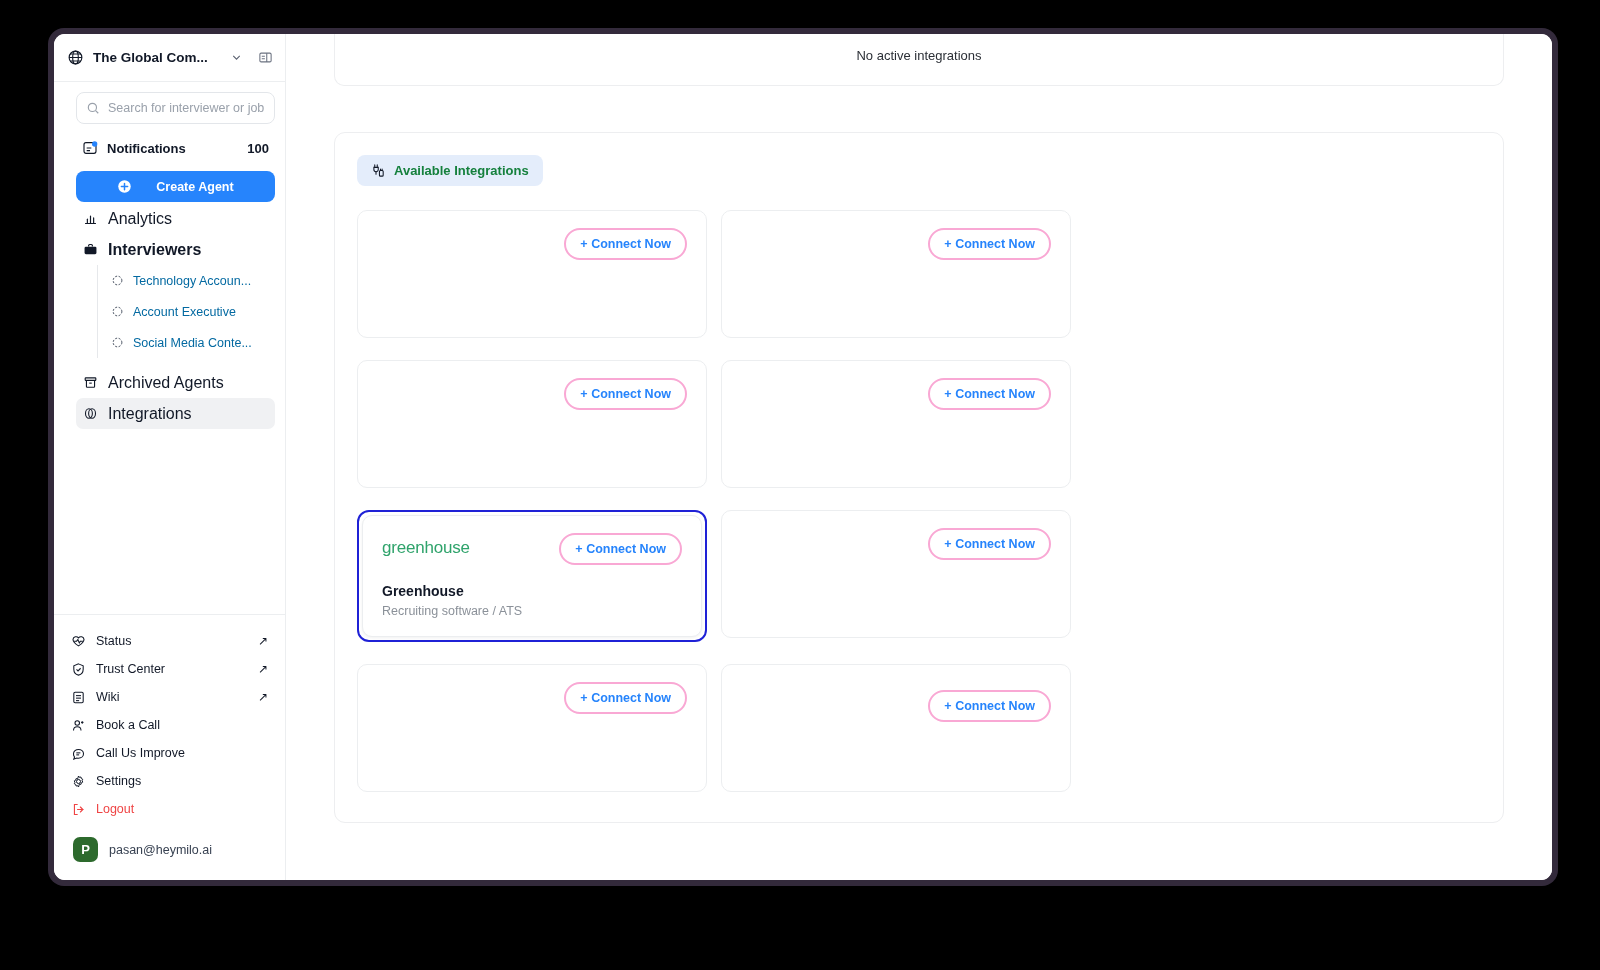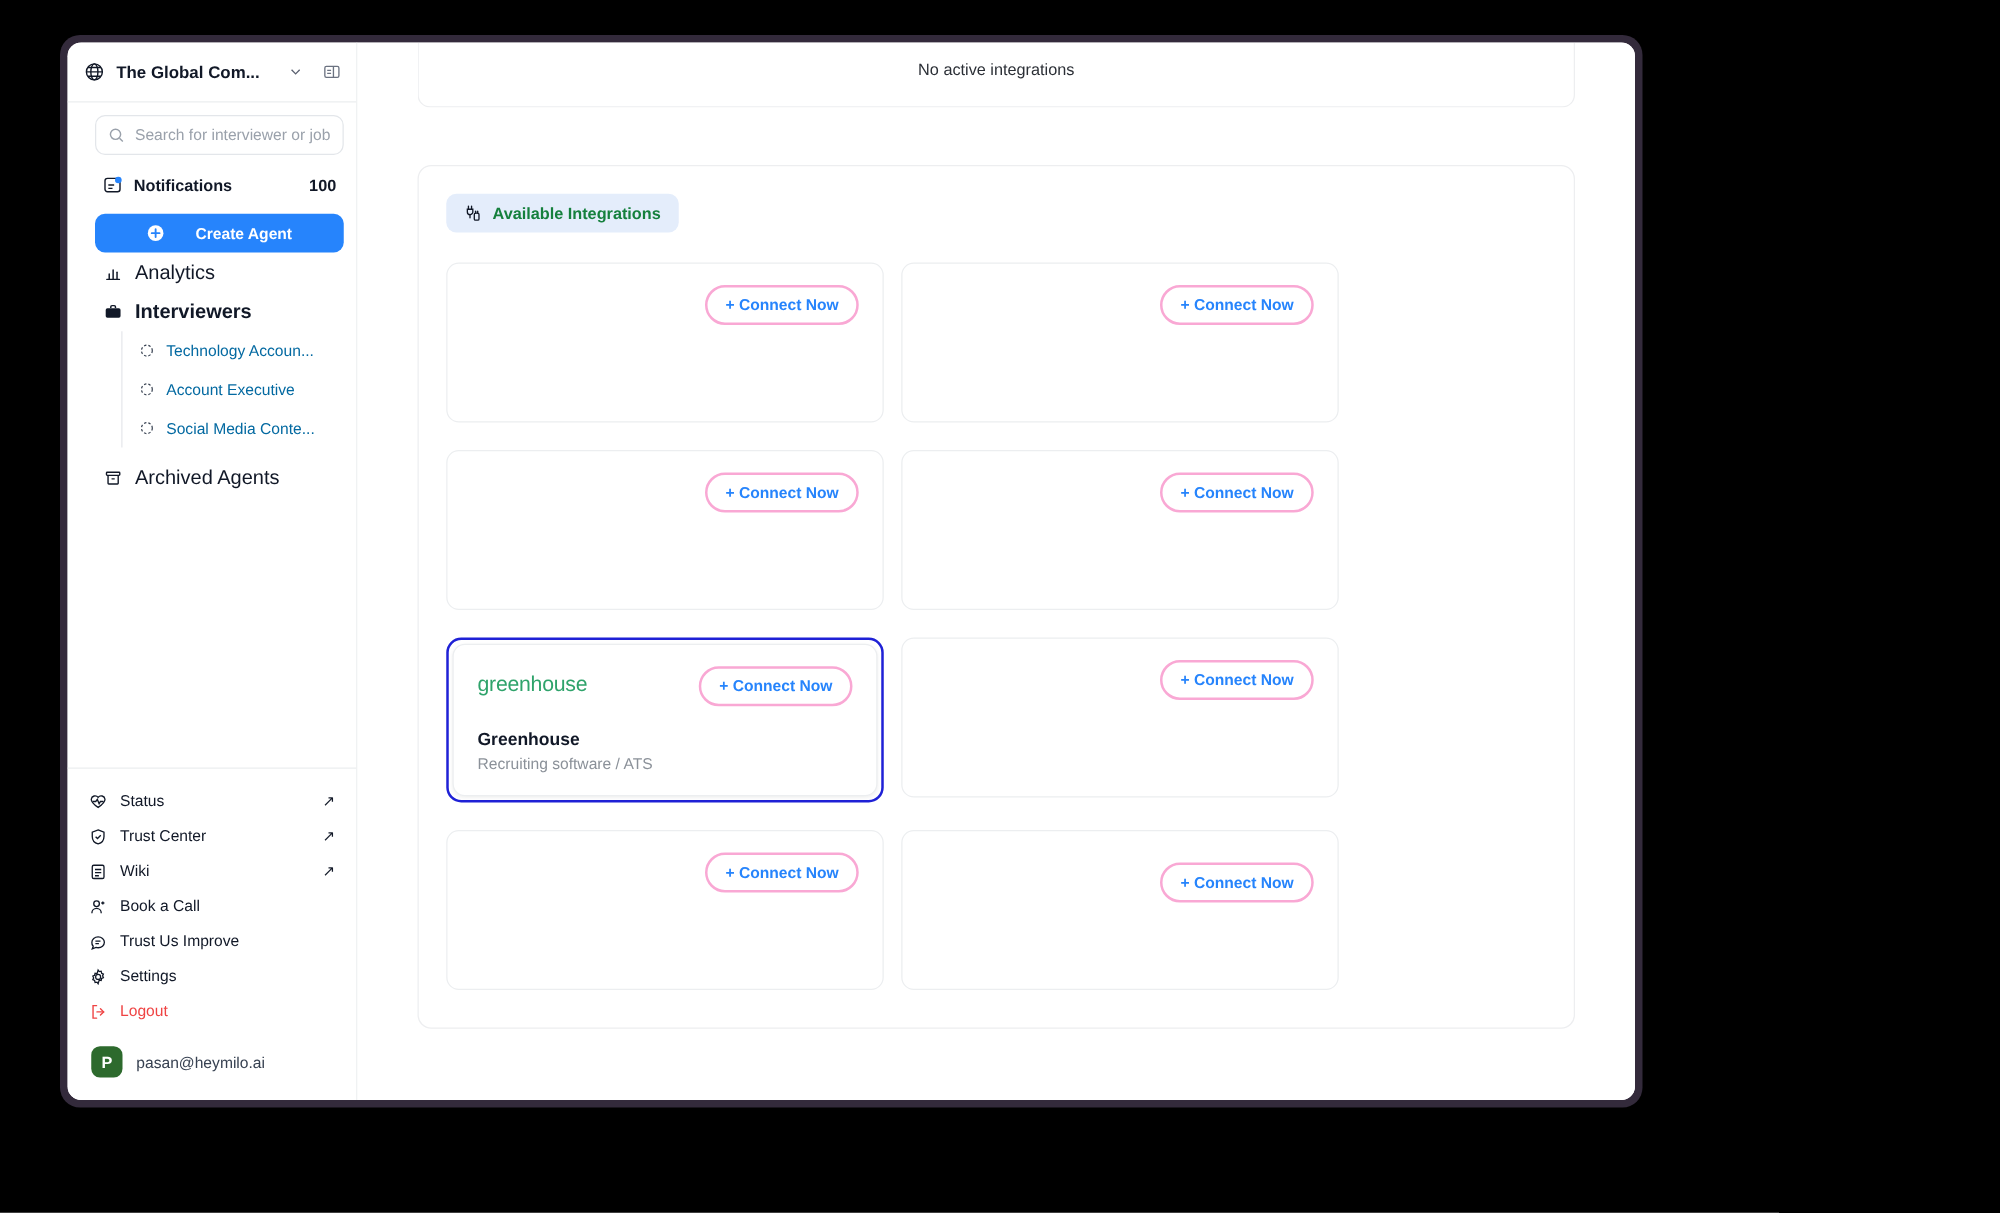--- a/index.html
+++ b/index.html
@@ -7,21 +7,21 @@
     width: 1600px; height: 970px;
     background: #000000;
     font-family: "Liberation Sans", sans-serif;
     overflow: hidden;
   }
 
   
   .window-frame {
     position: absolute;
     left: 48px; top: 28px;
-    width: 1266px; height: 858px;
+    width: 1510px; height: 858px;
     background: #332a3b;
     border-radius: 16px;
     padding: 6px;
     box-shadow: 0 10px 40px rgba(0,0,0,0.55);
   }
   .window-inner {
     position: relative;
     width: 100%; height: 100%;
     background: #ffffff;
     border-radius: 11px;
@@ -357,20 +357,29 @@
         <span class="icon">
           <svg width="15" height="15" viewBox="0 0 24 24" fill="none" stroke="#111827" stroke-width="1.8">
             <rect x="3.5" y="4.5" width="17" height="4" rx="1"></rect>
                 <path d="M5.5 8.5v10a1 1 0 0 0 1 1h11a1 1 0 0 0 1-1v-10"></path>
                 <line x1="10" y1="13" x2="14" y2="13"></line>
           </svg>
         </span>
         <span class="grow">Archived Agents</span>
       </div>
 
+      <div class="nav-item active">
+        <span class="icon">
+          <svg width="15" height="15" viewBox="0 0 24 24" fill="none" stroke="#111827" stroke-width="1.7">
+            <ellipse cx="9.5" cy="12" rx="5.5" ry="7.5"></ellipse>
+                <ellipse cx="14.5" cy="12" rx="5.5" ry="7.5"></ellipse>
+          </svg>
+        </span>
+        <span class="grow">Integrations</span>
+      </div>
 
     </div>
 
     <div class="sb-footer">
 
       <div class="foot-item">
         <span class="icon">
           <svg width="15" height="15" viewBox="0 0 24 24" fill="none" stroke="#111827" stroke-width="1.7">
             <path d="M20.8 8.6a4.9 4.9 0 0 0-8.8-2.3 4.9 4.9 0 0 0-8.8 2.3c0 4.6 8.8 10.4 8.8 10.4s8.8-5.8 8.8-10.4z"></path>
             <polyline points="5 11.5 9 11.5 11 8.8 13.3 14.3 15 11.5 19 11.5"></polyline>
@@ -417,21 +426,21 @@
       </div>
 
       <div class="foot-item">
         <span class="icon">
           <svg width="15" height="15" viewBox="0 0 24 24" fill="none" stroke="#111827" stroke-width="1.7">
             <path d="M20 12.5c0 3.9-3.6 7-8 7a9.5 9.5 0 0 1-2.7-.4L4.5 21l1.2-3.4A6.6 6.6 0 0 1 4 12.5c0-3.9 3.6-7 8-7s8 3.1 8 7z"></path>
             <line x1="8.5" y1="11" x2="15" y2="11"></line>
                 <line x1="8.5" y1="14.2" x2="13" y2="14.2"></line>
           </svg>
         </span>
-        <span class="grow">Trust Us Improve</span>
+        <span class="grow">Call Us Improve</span>
       </div>
 
       <div class="foot-item">
         <span class="icon">
           <svg width="15" height="15" viewBox="0 0 24 24" fill="none" stroke="#111827" stroke-width="1.6">
             <circle cx="12" cy="12" r="3.2"></circle>
             <path d="M12 3.2l1.4 2.1 2.5-.5.6 2.5 2.3 1.1-1.1 2.3 1.1 2.3-2.3 1.1-.6 2.5-2.5-.5L12 20.8l-1.4-2.1-2.5.5-.6-2.5-2.3-1.1 1.1-2.3-1.1-2.3 2.3-1.1.6-2.5 2.5.5z"></path>
           </svg>
         </span>
         <span class="grow">Settings</span>

